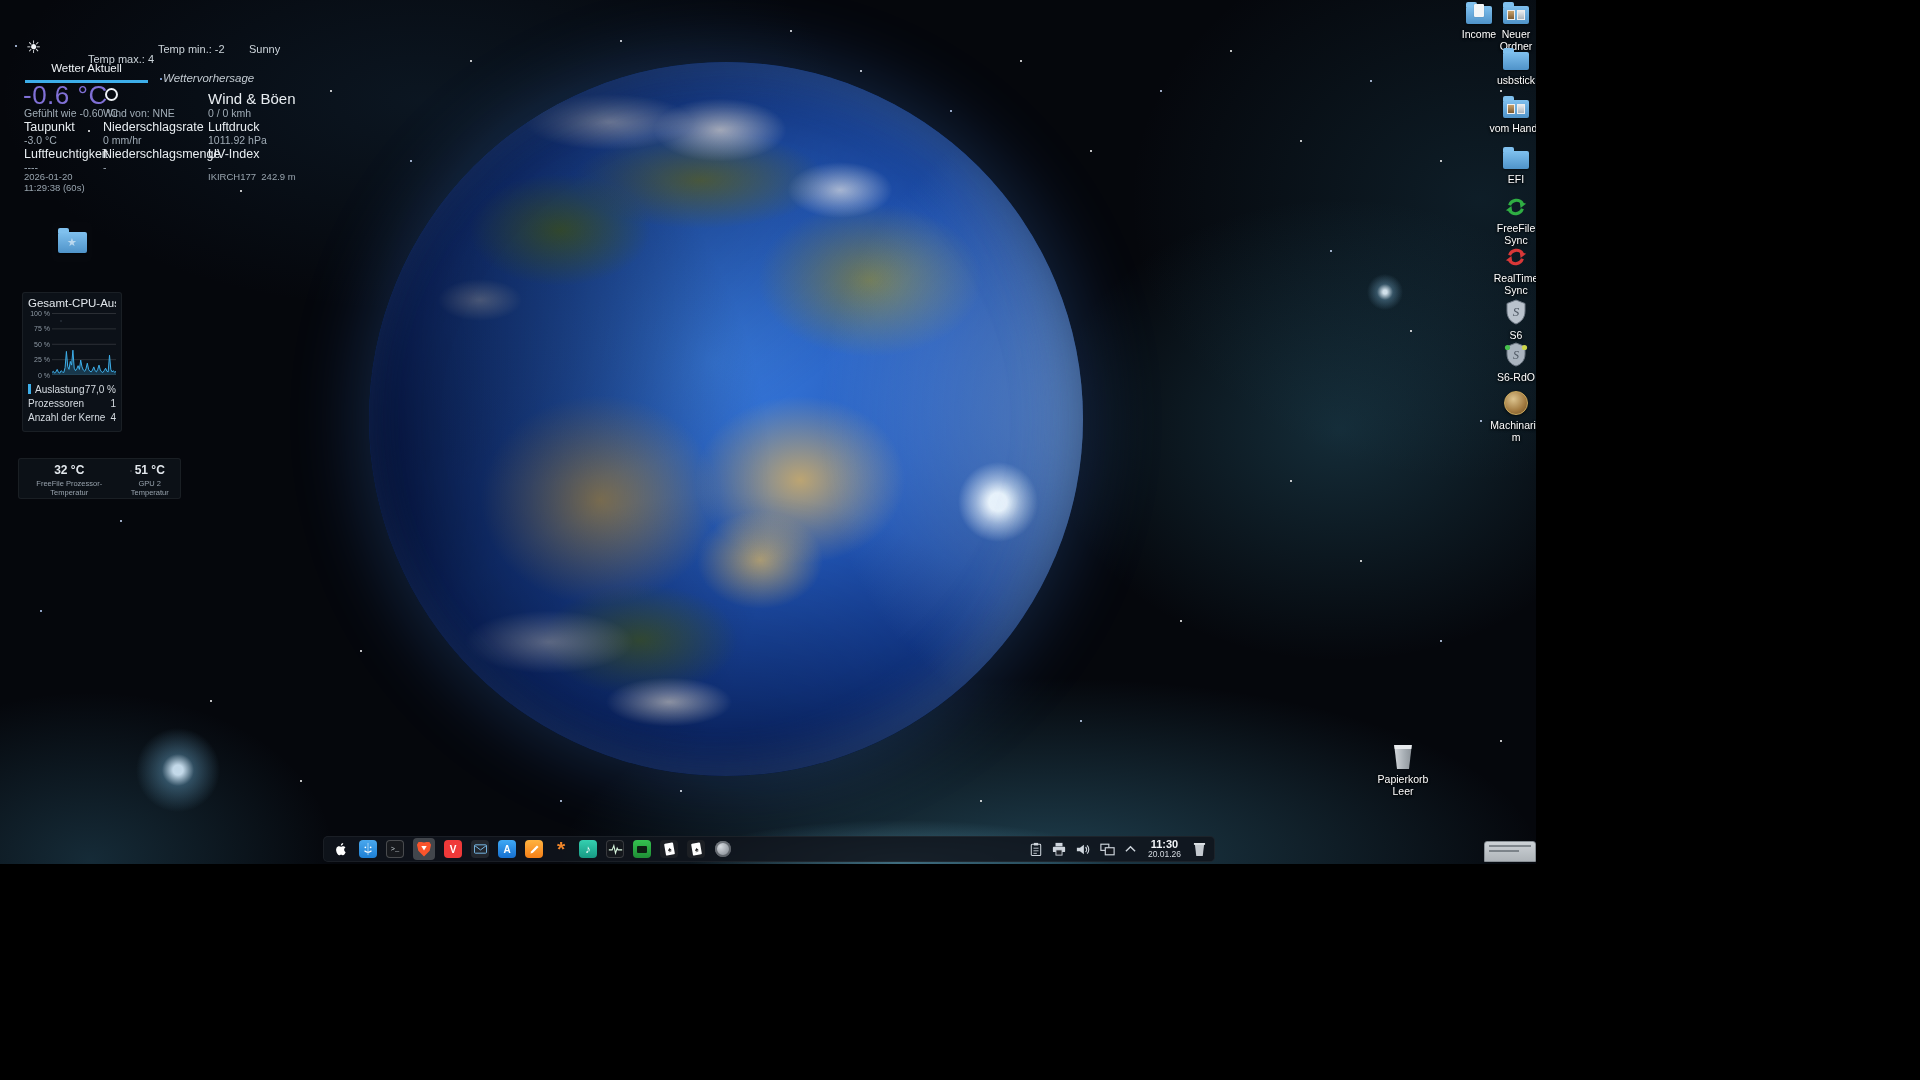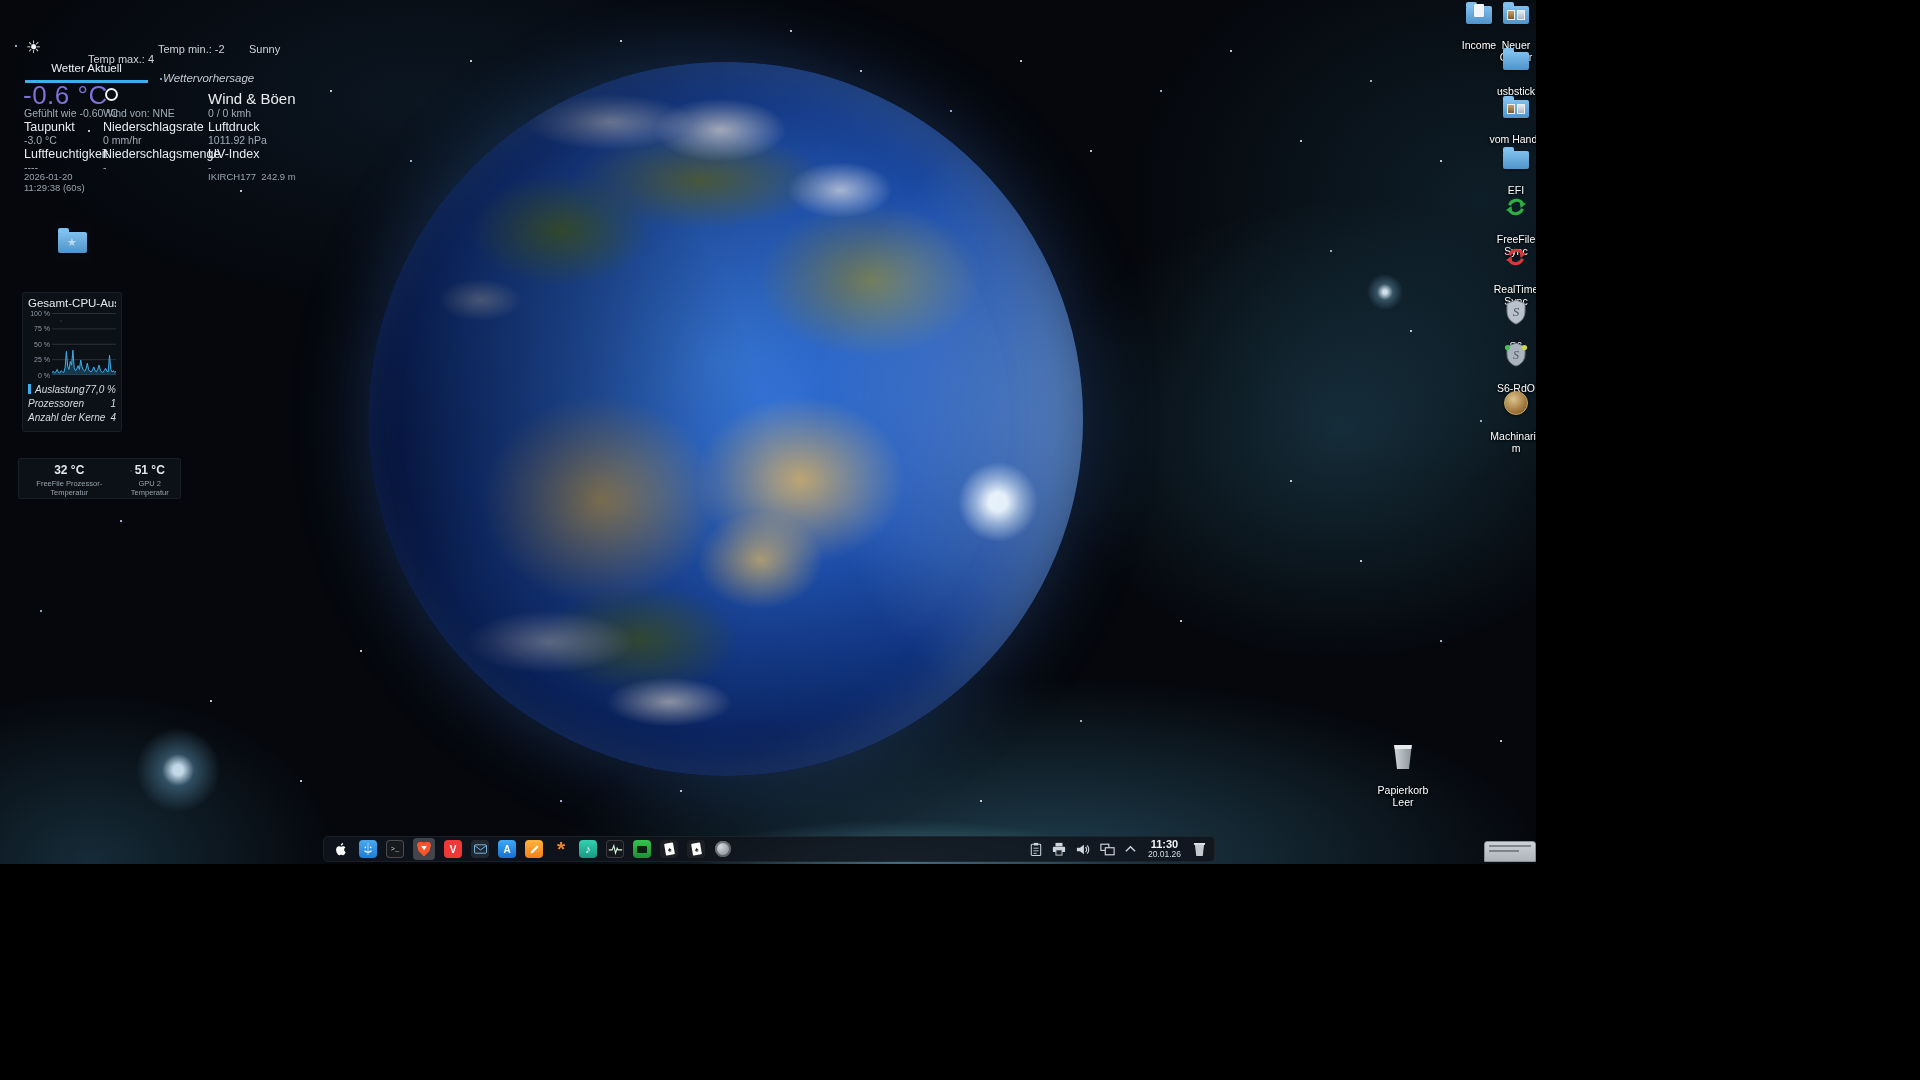--- a/index.html
+++ b/index.html
@@ -102,35 +102,35 @@
     background:rgba(14,19,26,0.88); border:1px solid rgba(255,255,255,0.06); border-radius:3px;
     padding:4px 5px; color:#d6dce2; }
   .cpu-title { font-size:11.5px; text-align:center; color:#e2e7ec; white-space:nowrap; overflow:hidden; }
   .cpu-plot { display:flex; margin-top:4px; }
   .cpu-ax { width:24px; position:relative; height:62px; }
   .cpu-ax span { position:absolute; right:2px; font-size:7px; color:#8e99a4; transform:translateY(-50%); }
   .cpu-graph { position:relative; width:64px; height:62px;
     background-image:linear-gradient(rgba(255,255,255,0.13) 1px, transparent 1px);
     background-size:100% 15.4px; }
   .cpu-graph svg { position:absolute; left:0; bottom:0; }
-  .cpu-legend { margin-top:7px;font-style:italic; }
+  .cpu-legend { margin-top:7px; }
   .cpu-row { display:flex; align-items:center; font-size:10px; height:14px; }
   .cpu-row .mark { width:3px; height:10px; background:#3daee9; margin-right:4px; }
   .cpu-row .val { margin-left:auto; }
 
   
   .sens { position:absolute; left:18px; top:458px; width:163px; height:41px;
     background:rgba(14,19,26,0.85); border:1px solid rgba(255,255,255,0.06); border-radius:3px;
     display:flex; align-items:center; justify-content:space-around; color:#e2e7ec; padding-top:2px; }
   .sens .cell { text-align:center; }
   .sens .v { font-size:12px; font-weight:bold; }
   .sens .lb { font-size:7.5px; color:#97a2ac; margin-top:2px; }
 
   
-  .dicon { position:absolute; width:58px; display:flex; flex-direction:column; align-items:center; gap:15px; }
+  .dicon { position:absolute; width:58px; display:flex; flex-direction:column; align-items:center; gap:4px; }
   .dicon .lbl { font-size:10.5px; color:#fff; text-align:center; line-height:1.15;
     text-shadow:0 1px 3px rgba(0,0,0,0.95), 0 0 2px rgba(0,0,0,0.8); overflow-wrap:break-word; width:58px; }
   .syncglyph { width:22px; height:22px; }
   .coin { width:24px; height:24px; border-radius:50%;
     background:radial-gradient(circle at 38% 32%, #dcc48e, #a1793f 60%, #6b4a22);
     border:1px solid #caa85c; box-shadow:0 1px 3px rgba(0,0,0,.6); }
   .trashcup { width:20px; height:24px; background:linear-gradient(90deg,#d7dbdf,#a8afb5 55%,#878e94);
     clip-path:polygon(6% 0, 94% 0, 80% 100%, 20% 100%); }
   .trashcup::before { content:""; display:block; height:4px; background:#e8ebee; }
 

